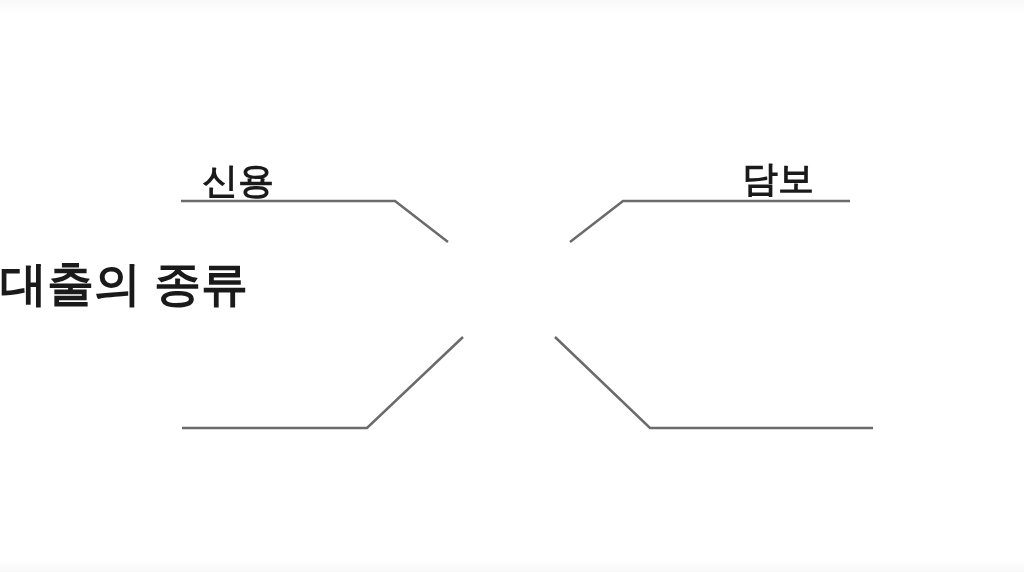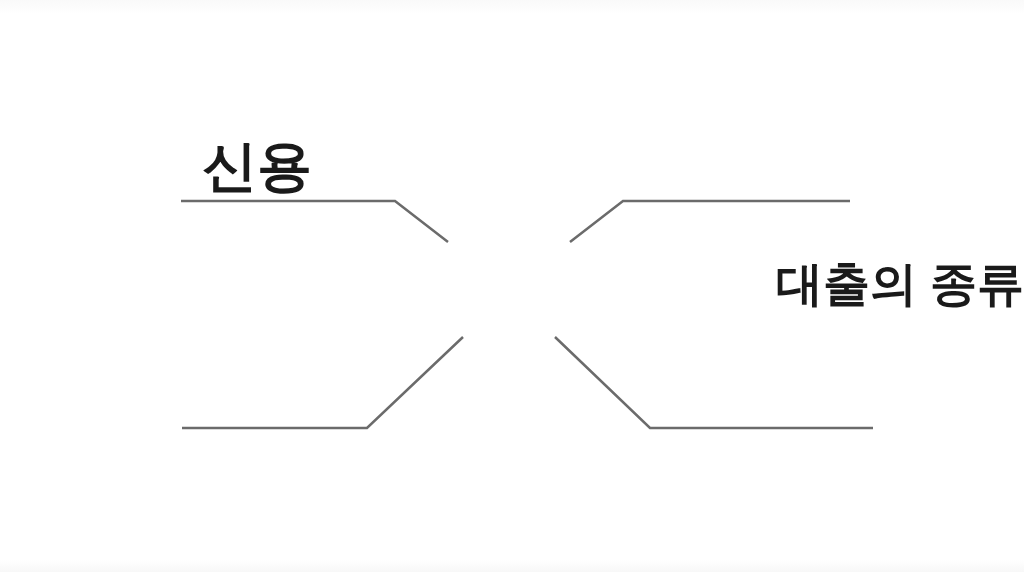--- a/index.html
+++ b/index.html
@@ -29,35 +29,36 @@
     fill: none;
     stroke-width: 2.5;
     stroke-linejoin: miter;
     stroke-linecap: butt;
   }
   .diagram-title {
     position: absolute;
     left: 0;
     top: 258px;
     width: 1024px;
-    text-align: right;
+    text-align: left;
     font-size: 47px;
     line-height: 1.1;
     font-weight: 800;
     color: #1a1a1a;
     letter-spacing: 0px;
     white-space: nowrap;
   }
   .branch-label {
     position: absolute;
-    font-size: 55px;
+    font-size: 36px;
     line-height: 1.0;
     font-weight: 800;
     color: #1a1a1a;
     white-space: nowrap;
+    margin-top: 24px;
   }
   .branch-tl { left: 202px; top: 139px; }
   .branch-tr { left: 742px; top: 137px; }
   .branch-bl { left: 196px; top: 357px; }
   .branch-br { left: 719px; top: 361px; }
 </style>
 </head>
 <body>
 
 <div class="stage">
@@ -66,16 +67,17 @@
     <polyline points="181,201 395,201 448,242" stroke="#6b6b6b"></polyline>
     <polyline points="850,201 623,201 570,242" stroke="#6b6b6b"></polyline>
     <polyline points="182,428 367,428 463,337" stroke="#6b6b6b"></polyline>
     <polyline points="873,428 650,428 555,337" stroke="#6b6b6b"></polyline>
   </svg>
 
   <div class="diagram-title">대출의 종류</div>
 
   <div class="branch-label branch-tl">신용</div>
 
+  <div class="branch-label branch-tr">담보</div>
 
 
 
 </div>
 
 </body></html>

